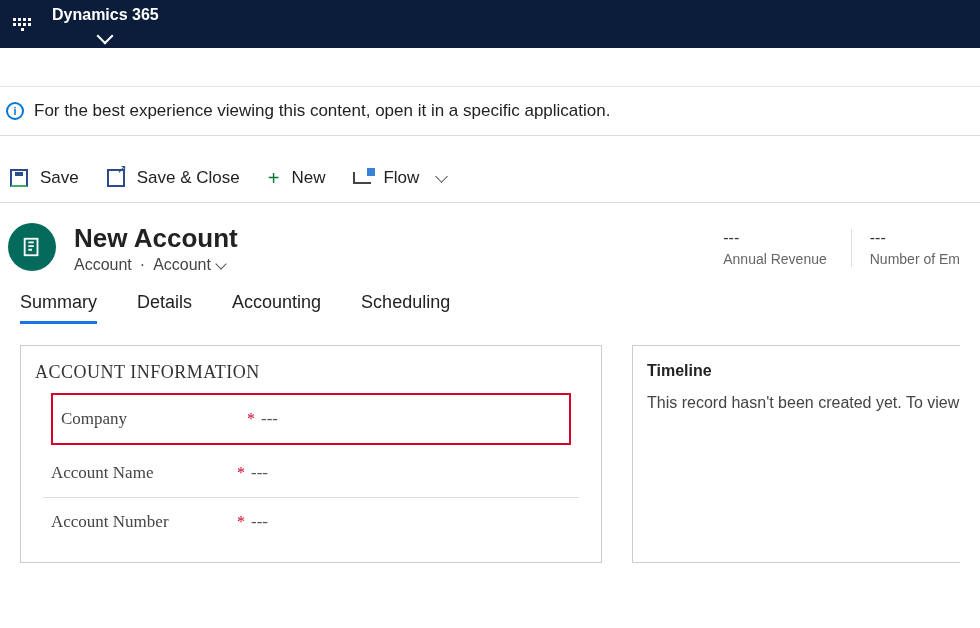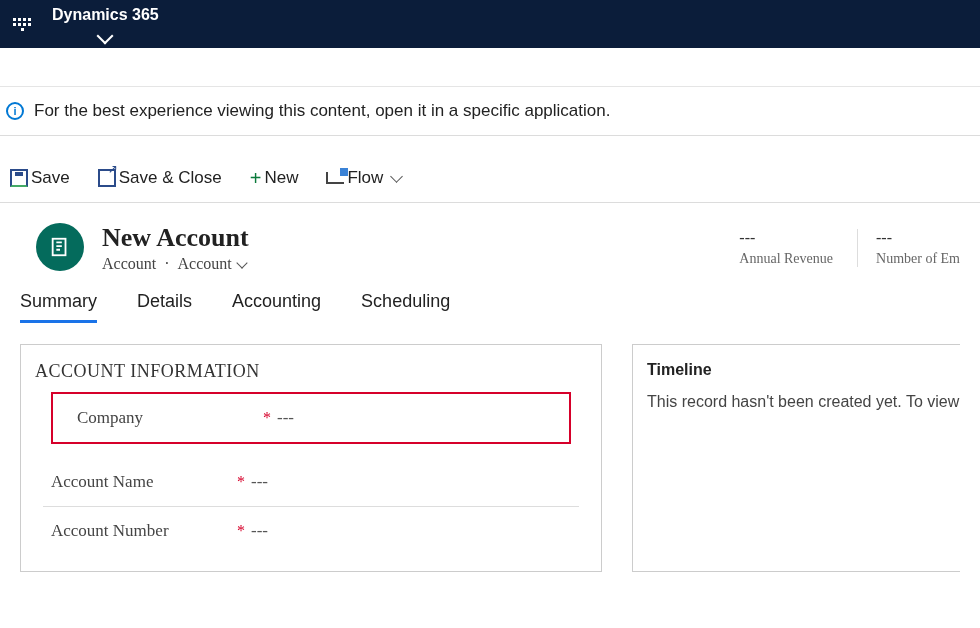--- a/index.html
+++ b/index.html
@@ -9,31 +9,31 @@
   .app-launcher { width: 20px; height: 20px; display: flex; flex-wrap: wrap; gap: 2px; align-content: center; justify-content: center; cursor: pointer; }
   .app-launcher span { width: 3px; height: 3px; background: #fff; }
   .brand { display: flex; align-items: center; gap: 10px; cursor: pointer; flex-direction: column; }
   .brand-text { font-weight: 600; font-size: 16px; }
   .chev { width: 12px; height: 12px; border-right: 2px solid #fff; border-bottom: 2px solid #fff; transform: rotate(45deg); margin-top: -4px; }
 
   .notice-bar { display: flex; align-items: center; gap: 10px; padding: 14px 6px; border-top: 1px solid #e5e5e5; border-bottom: 1px solid #dcdcdc; margin-top: 38px; font-size: 17px; }
   .info-icon { width: 18px; height: 18px; border: 2px solid #0078d4; border-radius: 50%; display: flex; align-items: center; justify-content: center; color: #0078d4; font-size: 11px; font-weight: bold; }
 
   .cmdbar { display: flex; align-items: center; gap: 28px; padding: 14px 10px; border-bottom: 1px solid #dcdcdc; margin-top: 18px; font-size: 17px; }
-  .cmd { display: inline-flex; align-items: center; gap: 3px; cursor: pointer; }
+  .cmd { display: inline-flex; align-items: center; gap: 12px; cursor: pointer; }
   .icon-save { width: 18px; height: 18px; border: 2px solid #4a6; border-top-color:#2b4b8a; border-left-color:#2b4b8a; border-right-color:#2b4b8a; position: relative; }
   .icon-save::after { content:""; position:absolute; top:1px; left:3px; width:8px; height:4px; background:#2b4b8a; }
   .icon-saveclose { width: 18px; height: 18px; border: 2px solid #2b4b8a; position: relative; }
   .icon-saveclose::before { content:"↗"; position:absolute; top:-9px; right:-4px; font-size:12px; color:#2b4b8a; }
   .icon-plus { font-size: 20px; color: #0b7a3b; font-weight: 300; line-height: 1; }
   .icon-flow { width: 18px; height: 12px; border-bottom: 2px solid #444; border-left: 2px solid #444; position: relative; }
   .icon-flow::after { content:""; position:absolute; right:-4px; top:-4px; width:8px; height:8px; background:#3a82d6; }
   .cmd .chev-dark { width: 9px; height: 9px; border-right: 1.5px solid #555; border-bottom: 1.5px solid #555; transform: rotate(45deg); margin-top: -4px; margin-left: 6px; }
 
-  .header { display: flex; justify-content: space-between; padding: 20px 20px 8px 36px; font-family: Liberation Serif, serif; }
+  .header { display: flex; justify-content: space-between; padding: 20px 20px 8px 8px; }
   .header-left { display: flex; align-items: flex-start; gap: 18px; }
   .entity-icon { width: 48px; height: 48px; background: #046b5c; border-radius: 50%; display:flex; align-items:center; justify-content:center; }
   .entity-icon svg { width: 22px; height: 22px; }
   .title { font-size: 26px; font-weight: 600; }
   .subtitle { font-size: 16px; color: #444; display: flex; align-items: center; gap: 6px; margin-top: 2px; }
   .subtitle .dot::before { content:"·"; margin: 0 2px; }
   .subtitle .chev-sm { width: 8px; height: 8px; border-right: 1.5px solid #555; border-bottom: 1.5px solid #555; transform: rotate(45deg); margin-top: -2px; }
 
   .stats { display: flex; gap: 24px; align-items: flex-start; padding-top: 6px; }
   .stat { border-left: 1px solid #ddd; padding-left: 18px; }
@@ -47,21 +47,21 @@
 
   .content { display: flex; gap: 30px; padding: 20px; }
   .panel { border: 1px solid #ccc; padding: 16px 14px; }
   .panel.form { width: 582px; font-family: Liberation Serif, serif; }
   .panel.timeline { flex: 1; min-width: 0; border-right: none; }
   .section-title { font-size: 18px; letter-spacing: 0.5px; color: #333; margin-bottom: 10px; }
   .timeline-title { font-weight: 600; font-size: 16px; margin-bottom: 14px; }
   .timeline-msg { font-size: 16px; color: #444; white-space: nowrap; }
 
   .field-row { display: flex; align-items: center; padding: 14px 8px; border-bottom: 1px solid #ddd; margin: 0 8px; }
-  .field-row.highlight { border: 2px solid #d6002a; margin: 8px 16px 14px 16px; padding: 14px 24px; }
+  .field-row.highlight { border: 2px solid #d6002a; margin: 8px 16px 4px 16px; padding: 14px 8px; }
   .field-label { width: 180px; font-size: 17px; color: #444; }
   .req { color: #d6002a; width: 20px; text-align: center; }
   .field-val { font-size: 17px; color: #555; flex:1; }
 </style>
 </head>
 <body>
 
 <div class="topbar">
   <div class="app-launcher">
     <span></span>

